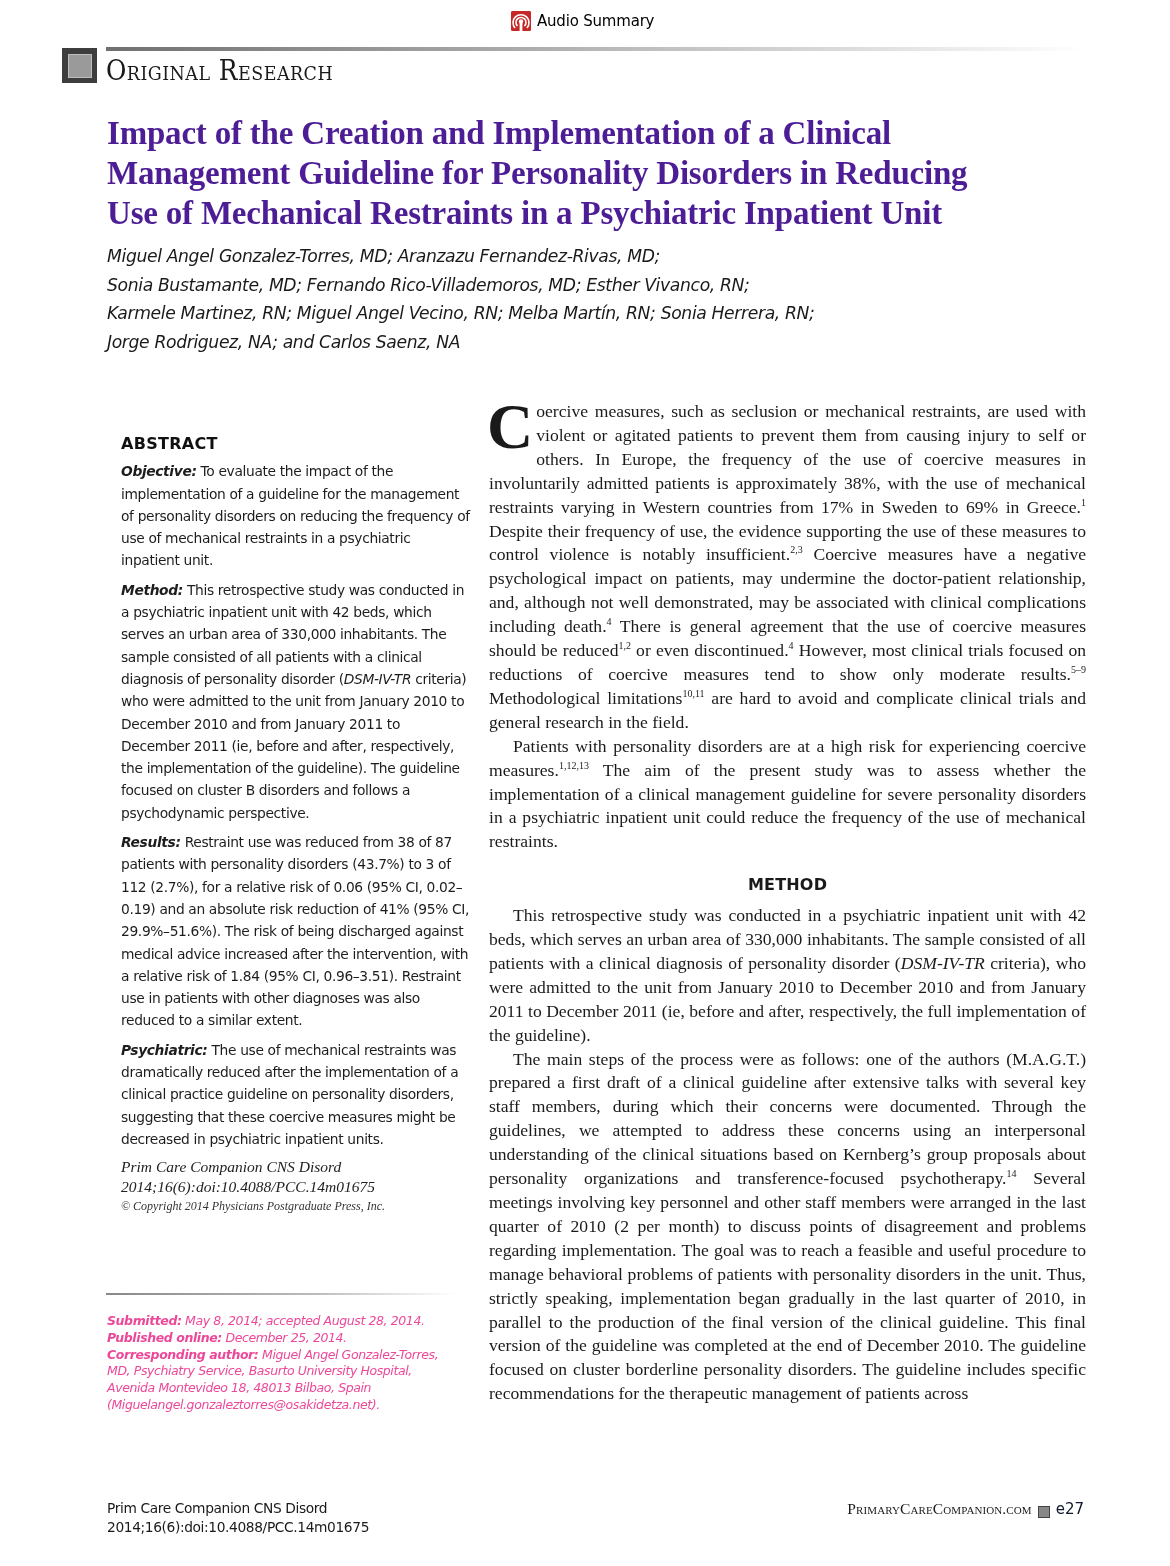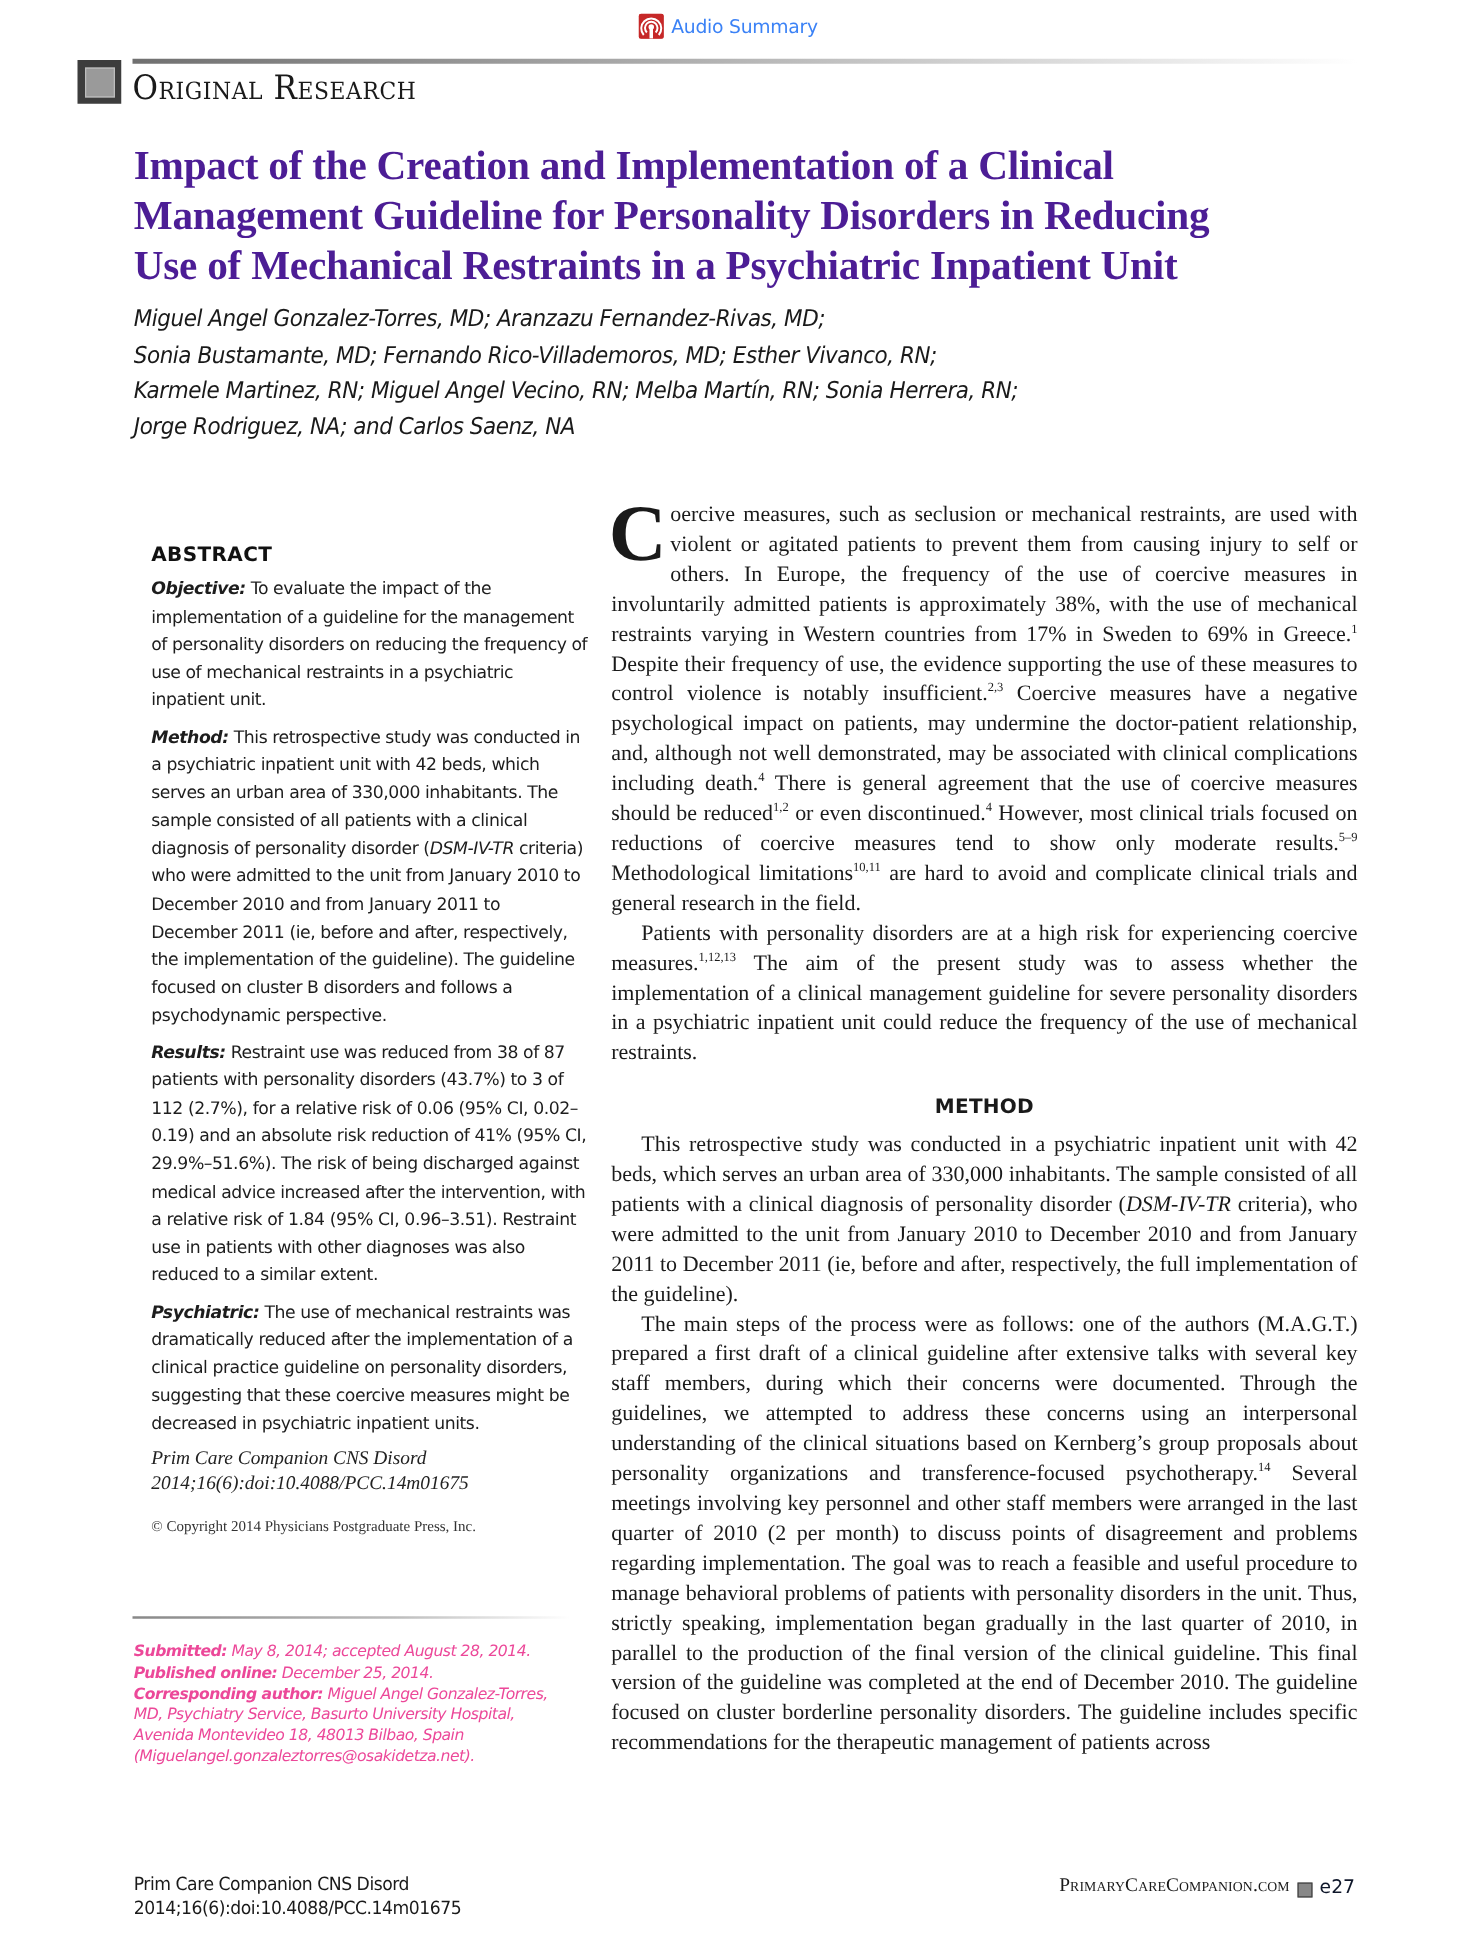--- a/index.html
+++ b/index.html
@@ -1,42 +1,42 @@
 <!DOCTYPE html>
 <html><head>
 <meta charset="utf-8">
 <style>
   html, body { margin: 0; padding: 0; background: #ffffff; }
   body { width: 1170px; height: 1566px; position: relative; overflow: hidden; color: #1a1a1a; }
 
   .audio { position: absolute; left: 511px; top: 11px; display: flex; align-items: center; gap: 6px; cursor: pointer; }
   .audio-icon { width: 20px; height: 20px; background: #c62828; border-radius: 2px; position: relative; overflow: hidden; }
   .audio-icon svg { display: block; }
-  .audio-label { font-family: "DejaVu Sans", sans-serif; font-size: 15px; color: #3b82f6; letter-spacing: -0.2px; }
+  .audio-label { font-family: "DejaVu Sans", sans-serif; font-size: 15px; color: #000000; letter-spacing: -0.2px; }
 
   .section-box { position: absolute; left: 62px; top: 48px; width: 35px; height: 35px; background: #3d3d3d; }
   .section-box .inner { position: absolute; left: 6px; top: 6px; width: 22px; height: 22px; background: #9a9a9a; border: 1px solid #bdbdbd; }
   .section-rule { position: absolute; left: 106px; top: 47px; width: 980px; height: 4px;
     background: linear-gradient(to right, #707070 0%, #a8a8a8 40%, #e2e2e2 80%, #ffffff 100%); }
   .section-label { position: absolute; left: 106px; top: 55px; font-family: "DejaVu Serif", serif; font-size: 27px;
     font-variant: small-caps; letter-spacing: 0.5px; color: #1a1a1a; transform: scaleX(0.92); transform-origin: left; }
 
   .title { position: absolute; left: 107px; top: 113px; width: 960px; font-family: "Liberation Serif", serif;
     font-weight: bold; font-size: 33px; line-height: 40px; color: #4c1d95; letter-spacing: -0.2px; }
   .authors { position: absolute; left: 107px; top: 242px; width: 960px; font-family: "DejaVu Sans", sans-serif;
     font-style: italic; font-size: 18.5px; line-height: 28.5px; color: #1a1a1a; letter-spacing: -0.4px; transform: scaleX(0.93); transform-origin: left; }
 
   .abstract { position: absolute; left: 121px; top: 433px; width: 350px; font-family: "DejaVu Sans", sans-serif;
     font-size: 13.8px; line-height: 22.3px; color: #1d1d1d; letter-spacing: -0.35px; }
   .abstract h2 { font-size: 16px; font-weight: normal; margin: 0 0 5px 0; letter-spacing: 0.3px; color: #111; font-family: "DejaVu Sans", sans-serif; }
   .abstract h2 b { font-weight: 600; }
   .abs-para { margin: 0 0 7px 0; }
   .abs-head { font-weight: bold; font-style: italic; }
   .citation { font-family: "Liberation Serif", serif; font-style: italic; font-size: 15.5px; line-height: 20px; margin-top: 4px; color: #222; letter-spacing: 0; }
-  .copyright { font-family: "Liberation Serif", serif; font-size: 12px; line-height: 18px; color: #333; letter-spacing: 0; margin-top: 15px; }
+  .copyright { font-family: "Liberation Serif", serif; font-style: italic; font-size: 12px; line-height: 18px; color: #333; letter-spacing: 0; }
 
   .abs-rule { position: absolute; left: 106px; top: 1293px; width: 350px; height: 2px;
     background: linear-gradient(to right, #888 0%, #bcbcbc 60%, #ffffff 100%); }
   .meta { position: absolute; left: 107px; top: 1313px; width: 355px; font-family: "DejaVu Sans", sans-serif;
     font-style: italic; font-size: 12.5px; line-height: 16.8px; color: #ec4899; letter-spacing: -0.4px; }
   .meta b { font-weight: bold; }
 
   .body { position: absolute; left: 489px; top: 400px; width: 597px; font-family: "Liberation Serif", serif;
     font-size: 17.6px; line-height: 23.9px; color: #1a1a1a; text-align: justify; }
   .body p { margin: 0; }

